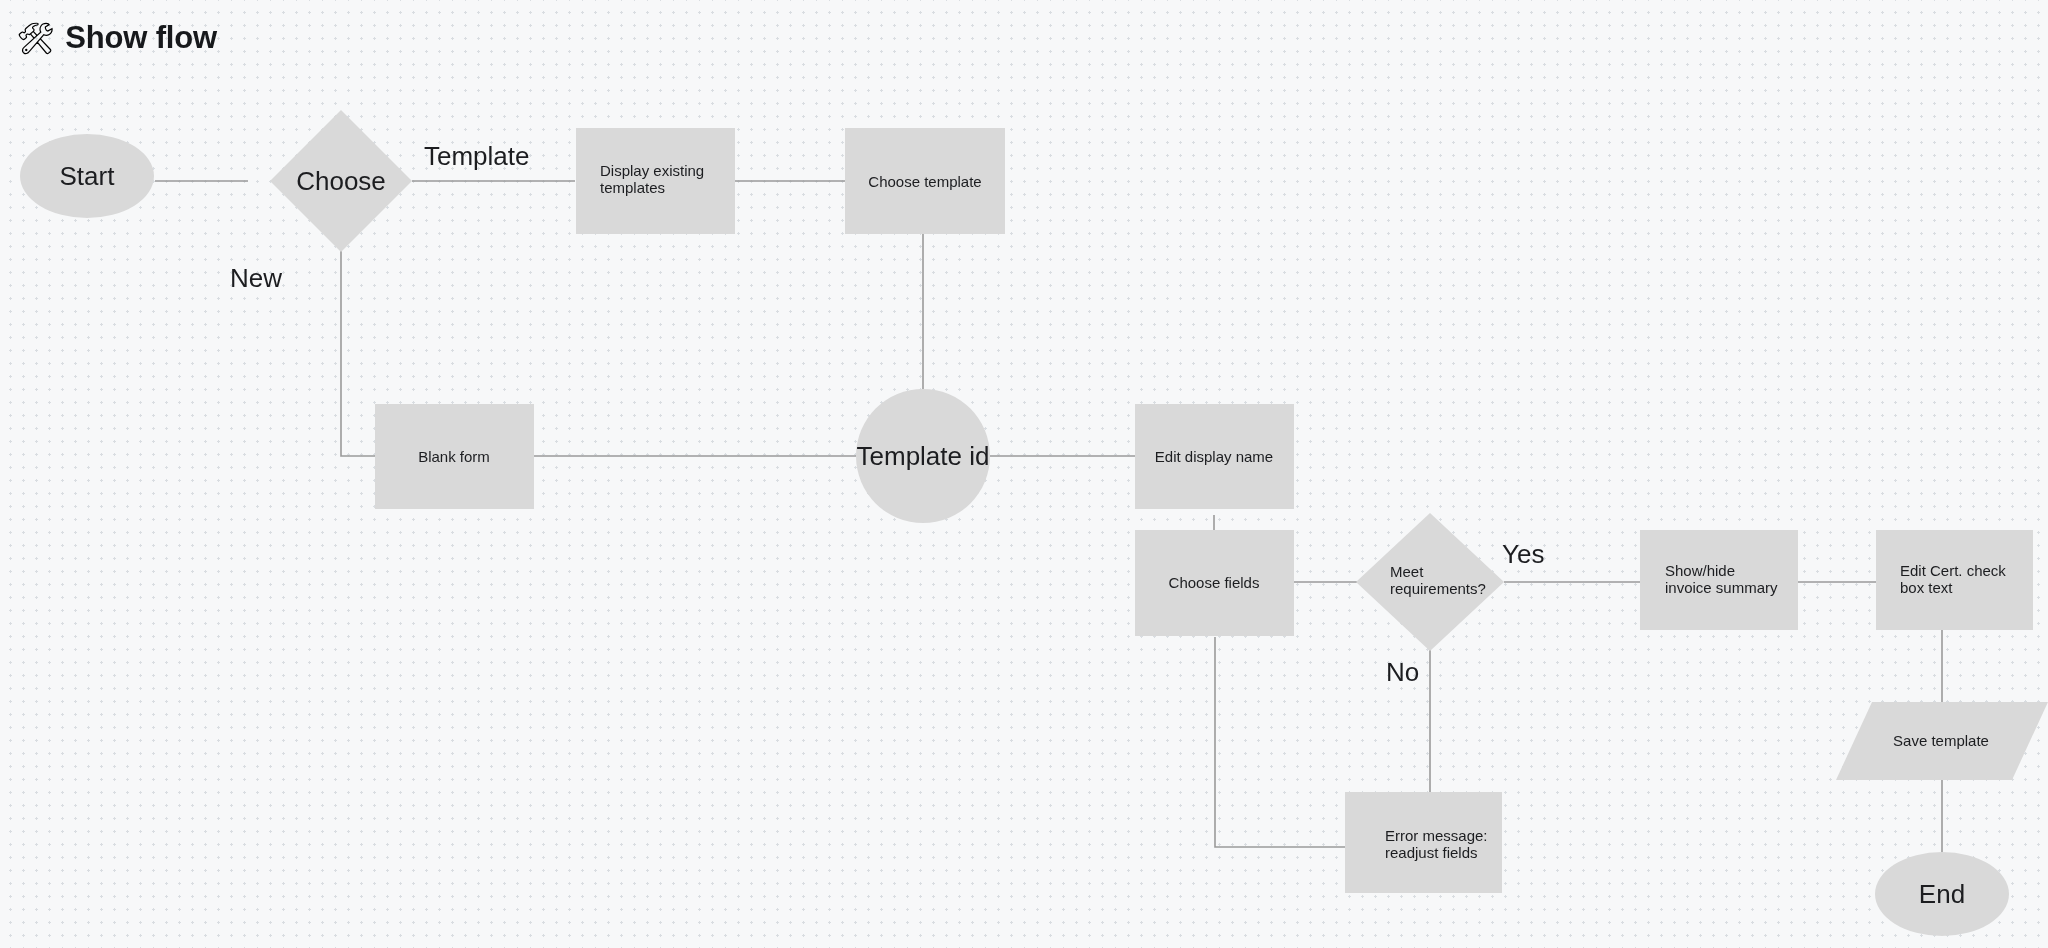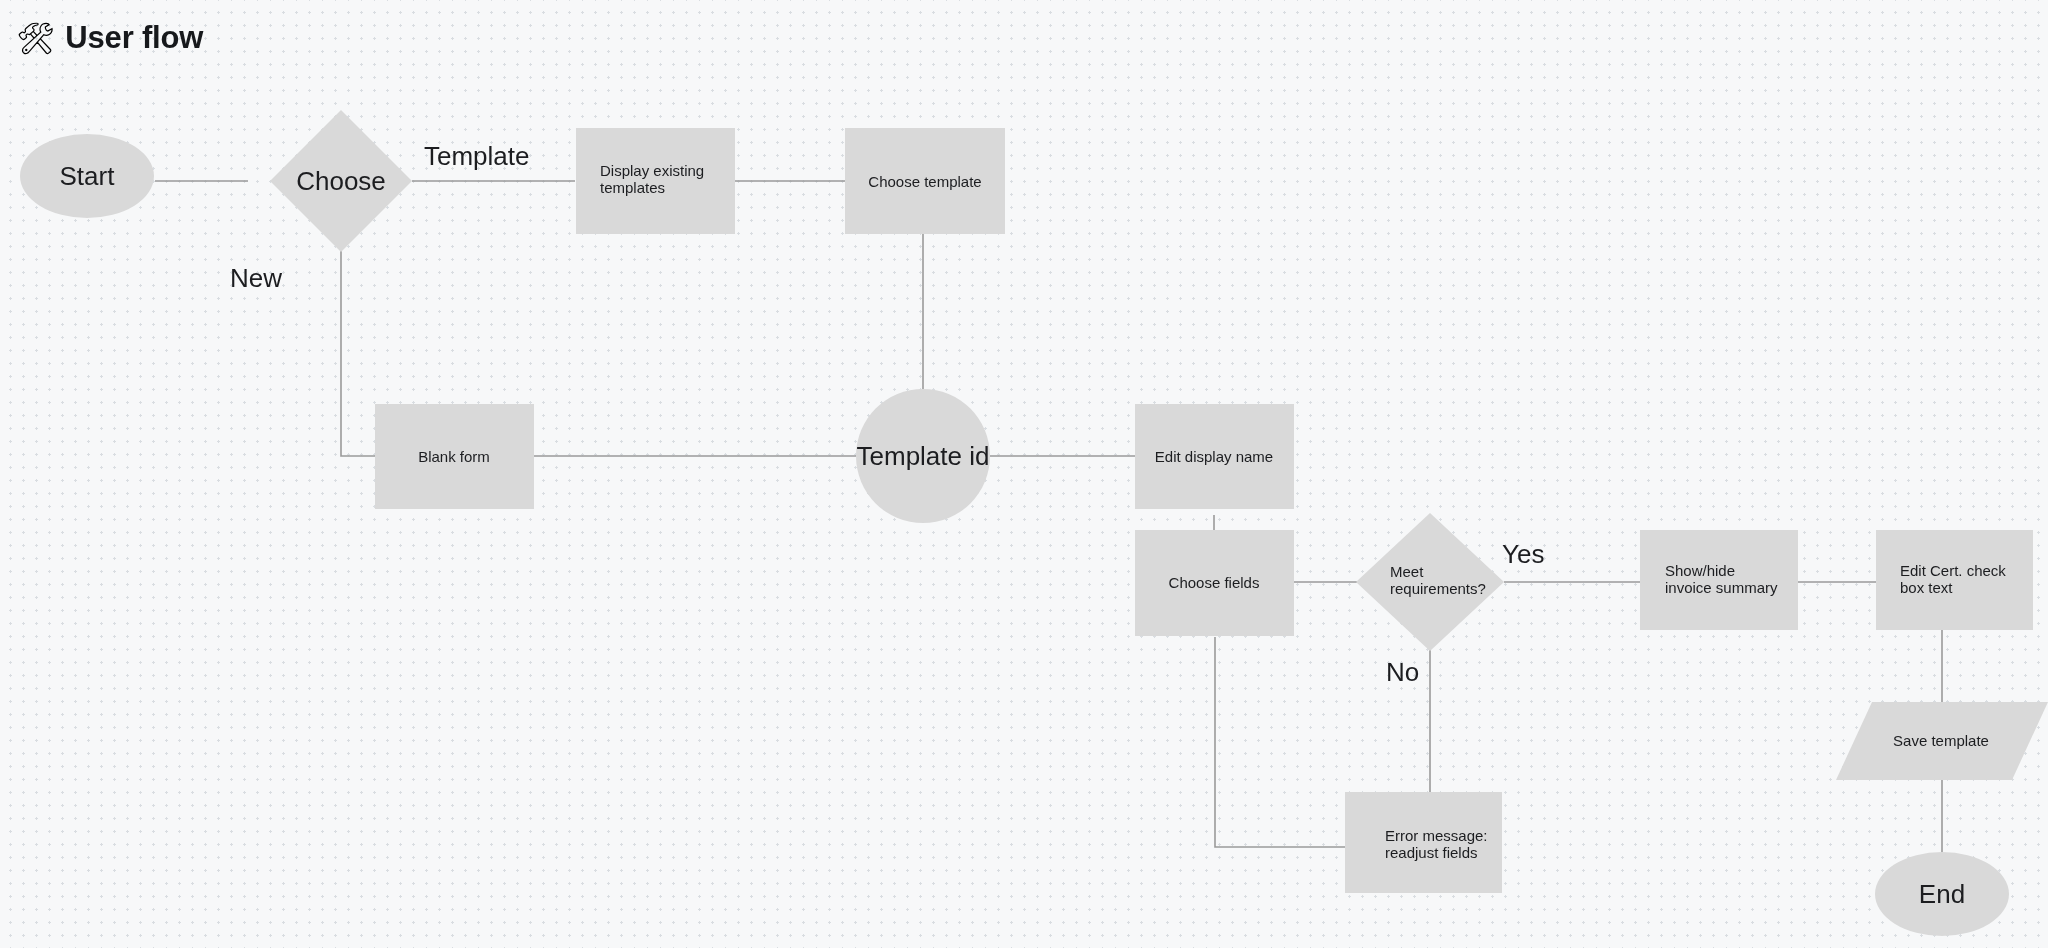--- a/index.html
+++ b/index.html
@@ -59,21 +59,21 @@
     fill: #1c1d20;
   }
 </style>
 </head>
 <body>
 
 <div id="canvas">
 
   <div id="title-bar">
     <span id="title-icon">🛠</span>
-    <span id="title-text">User flow</span>
+    <span id="title-text">Show flow</span>
   </div>
 
   <svg id="flow" width="2048" height="948">
 
     <g>
       <path class="edge" d="M155,181 L248,181"></path>
       <path class="edge" d="M412,181 L575,181"></path>
       <path class="edge" d="M735,181 L845,181"></path>
       <path class="edge" d="M923,232 L923,390"></path>
       <path class="edge" d="M341,247 L341,456 L375,456"></path>

